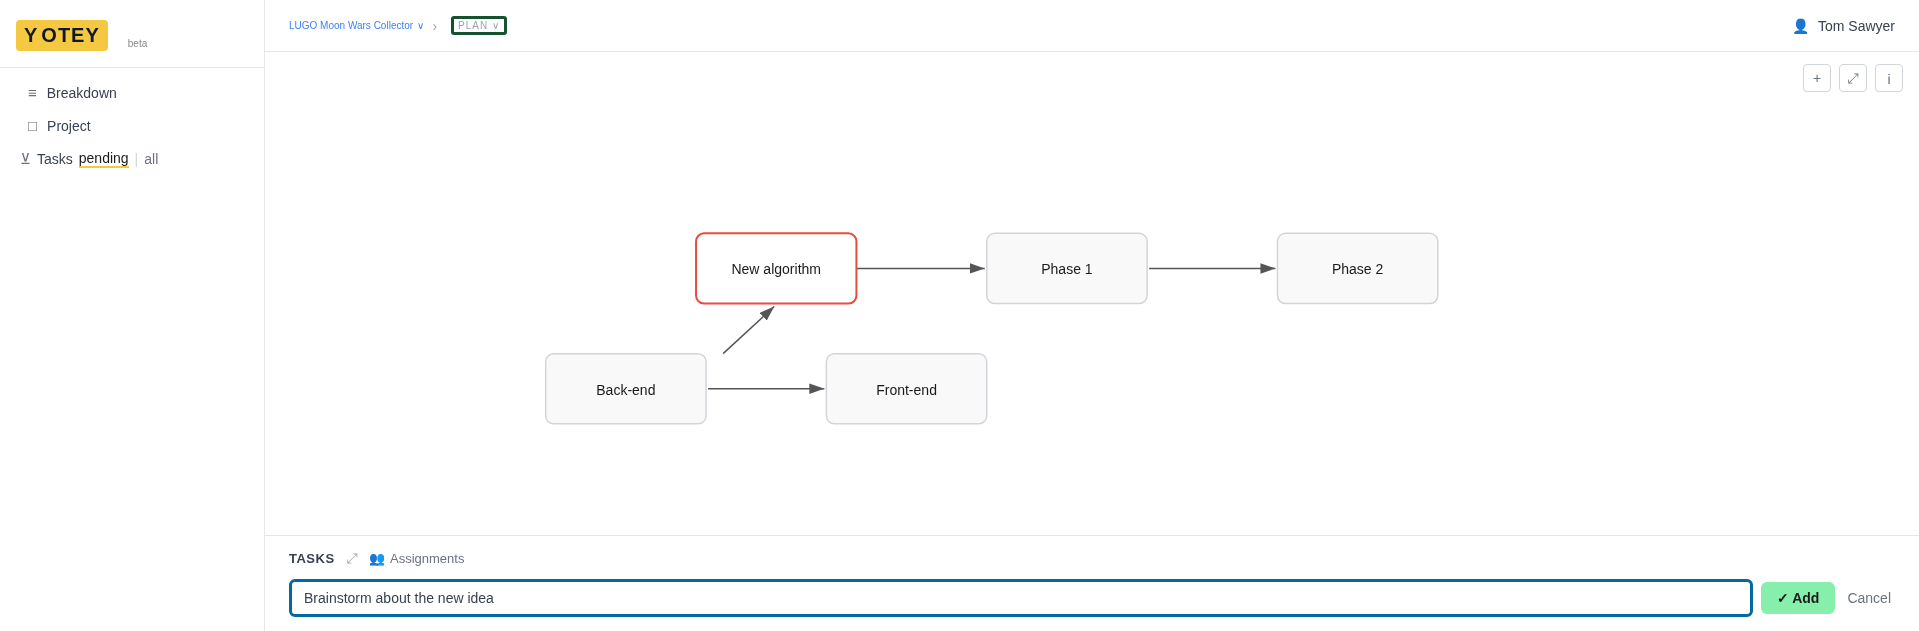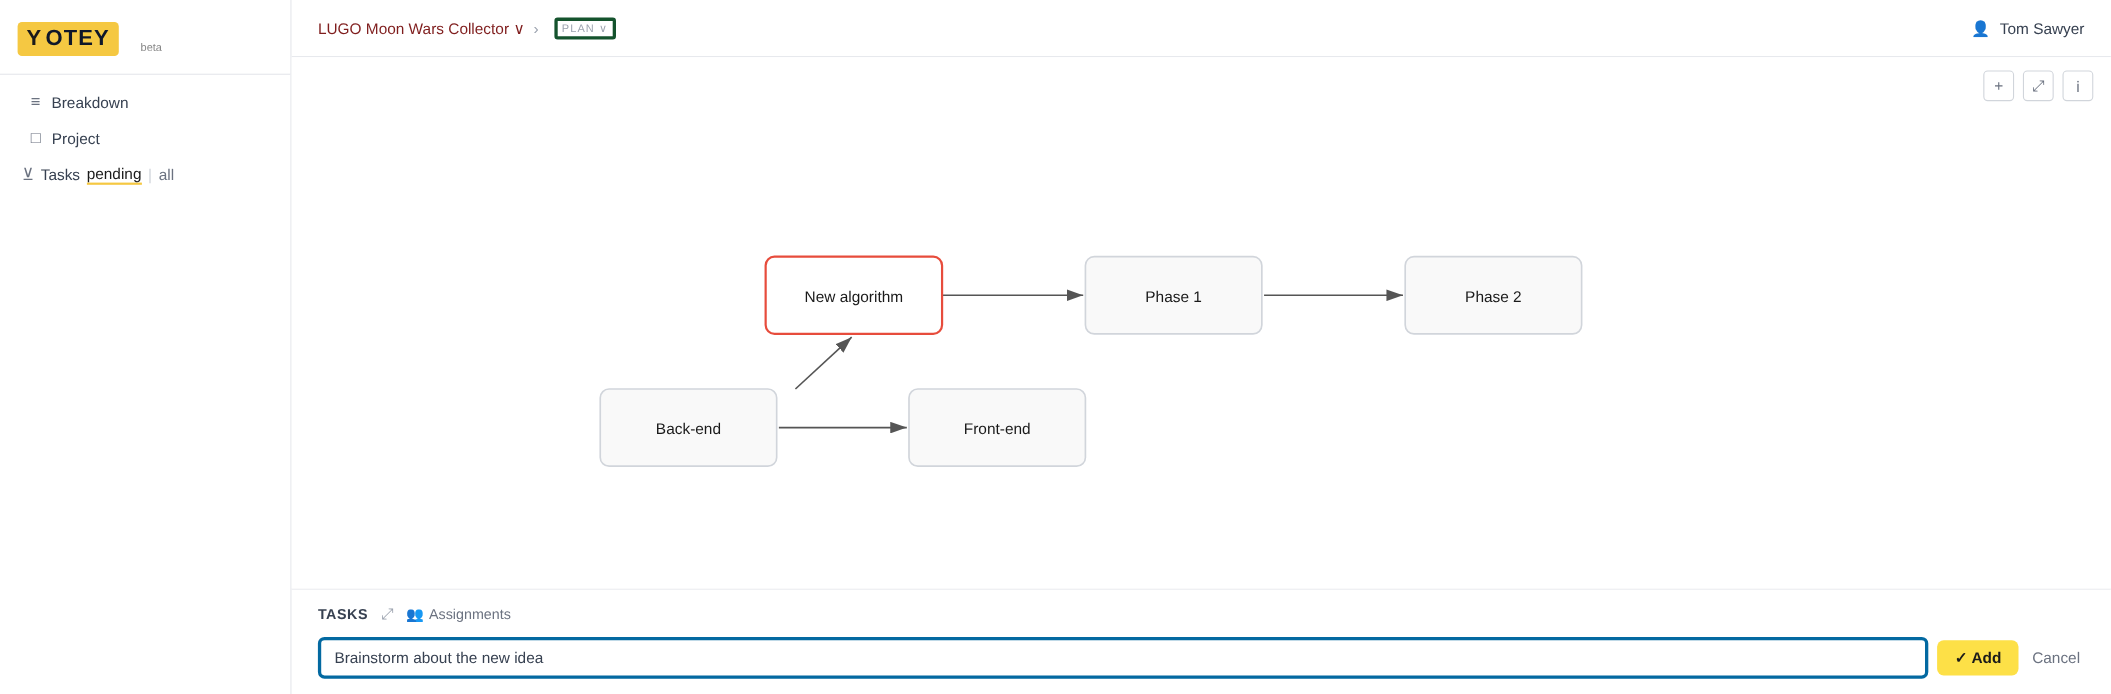--- a/index.html
+++ b/index.html
@@ -96,22 +96,22 @@
       padding: 12px 24px;
       border-bottom: 1px solid #e5e7eb;
       height: 52px;
     }
     .header-left {
       display: flex;
       align-items: center;
       gap: 8px;
     }
     .breadcrumb-project {
-      font-size: 14px;
-      color: #7f1d1d;
+      font-size: 10px;
+      color: #3b82f6;
       cursor: pointer;
       display: flex;
       align-items: center;
       gap: 4px;
     }
     .breadcrumb-arrow { color: #9ca3af; font-size: 14px; }
     .page-title {
       font-size: 22px;
       font-weight: 600;
       color: #111827;
@@ -194,21 +194,21 @@
     .task-input {
       flex: 1;
       border: 3px solid #0369a1;
       border-radius: 6px;
       padding: 8px 12px;
       font-size: 14px;
       color: #374151;
       outline: none;
     }
     .add-btn {
-      background: #fde047;
+      background: #86efac;
       color: #1a1a1a;
       border: none;
       border-radius: 6px;
       padding: 8px 16px;
       font-size: 14px;
       font-weight: 600;
       cursor: pointer;
       display: flex;
       align-items: center;
       gap: 6px;

